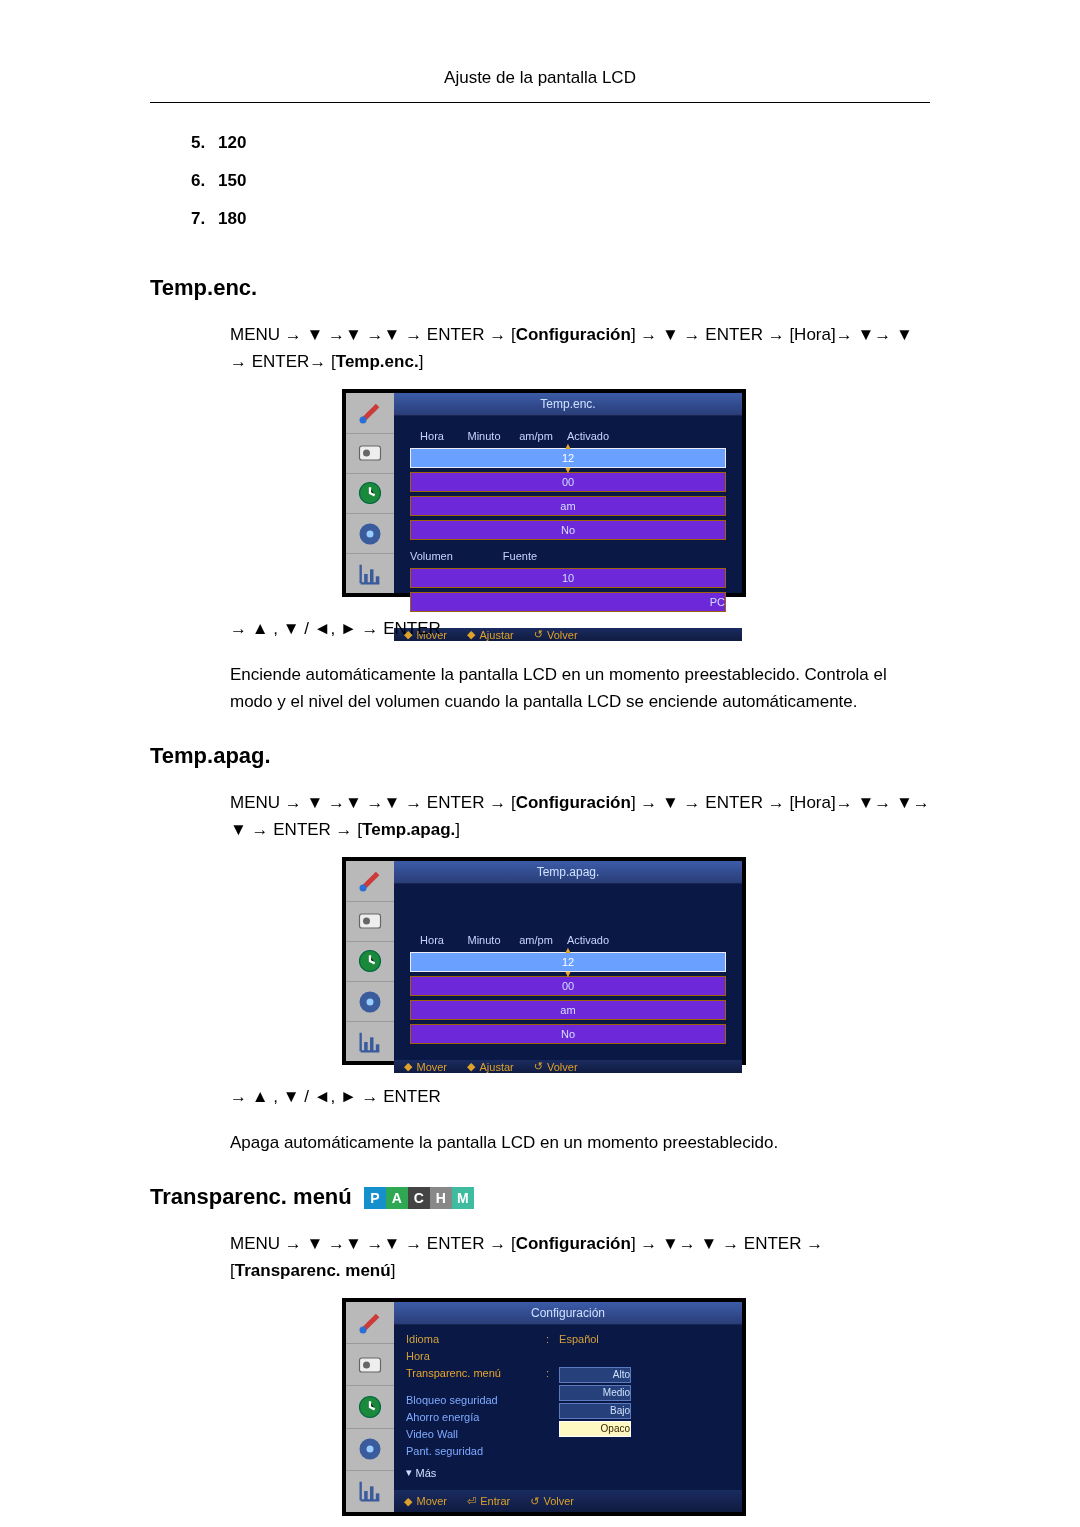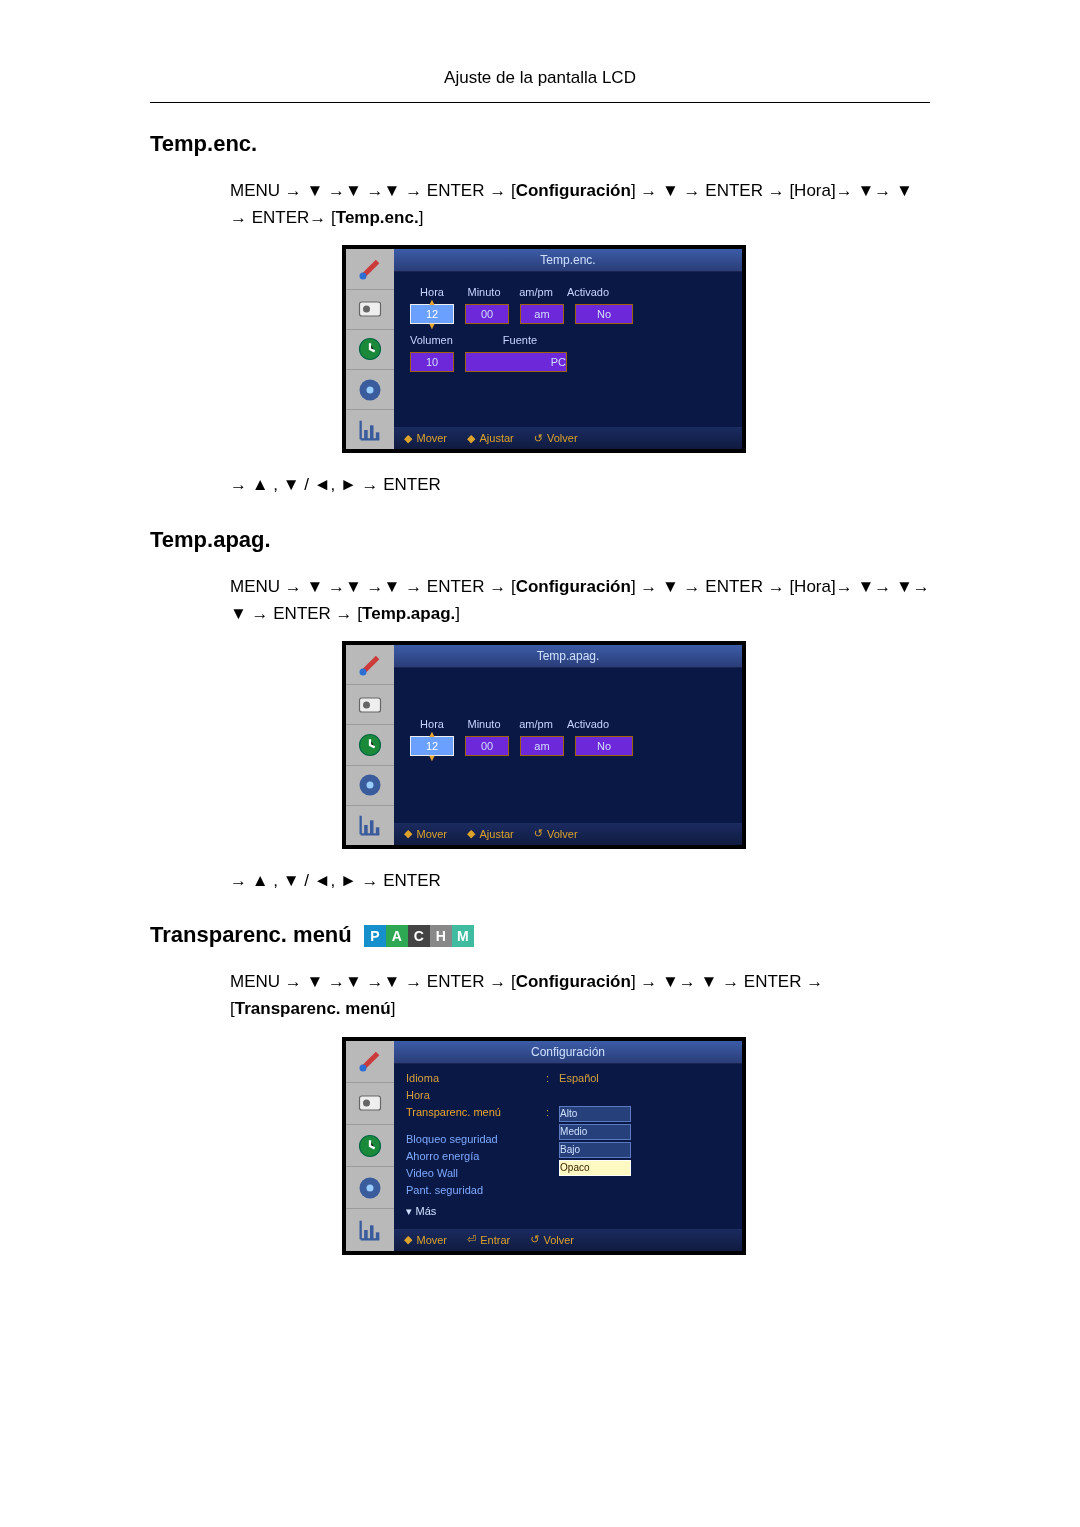--- a/index.html
+++ b/index.html
@@ -21,46 +21,51 @@
   .oi{flex:1;display:flex;align-items:center;justify-content:center;border-bottom:1px solid #9a9a9a;}
   .oi:last-child{border-bottom:0;}
   .oi svg{width:28px;height:28px;}
   .osd-body{flex:1;display:flex;flex-direction:column;color:#fff;font-size:12px;}
   .osd-title{height:22px;background:linear-gradient(#3c5ca8,#2a3d78);text-align:center;line-height:22px;color:#cfe0ff;border-bottom:1px solid #1a2450;}
   .osd-inner{flex:1;padding:14px 16px 6px 16px;}
   .osd-footer{height:22px;background:linear-gradient(#1a2b60,#101b40);display:flex;align-items:center;gap:20px;padding:0 10px;color:#dca22a;font-size:11px;}
   .osd-footer .fi{display:flex;align-items:center;gap:4px;}
   .tbl-hdr{display:flex;gap:8px;color:#c8d4ff;font-size:11px;margin-bottom:6px;}
   .tbl-hdr span{width:44px;text-align:center;}
-  .tbl-row{display:flex;gap:11px;margin-bottom:10px;}
+  .tbl-row{display:flex;gap:4px;margin-bottom:10px;flex-direction:column;}
   .val-box{display:inline-block;min-width:42px;height:18px;line-height:18px;text-align:center;font-size:11px;border:1px solid #a16207;background:#6d28d9;color:#d3deff;}
   .val-box.sel{background:#6aa0ff;border:1px solid #eee;color:#fff;position:relative;}
   .val-box.sel::before{content:"▲";position:absolute;left:50%;top:-12px;transform:translateX(-50%);color:#e7a62d;font-size:9px;}
   .val-box.sel::after{content:"▼";position:absolute;left:50%;bottom:-12px;transform:translateX(-50%);color:#e7a62d;font-size:9px;}
   .val-box.wide{min-width:100px;text-align:right;}
   .lbl-row{display:flex;gap:50px;color:#c8d4ff;font-size:11px;margin-bottom:6px;align-items:flex-end;}
   .menu-list{display:flex;flex-direction:column;gap:5px;font-size:11px;}
   .menu-list .row{display:flex;align-items:center;}
   .menu-list .row .ml{width:140px;color:#d3a13a;}
   .menu-list .row .ml.blue{color:#7faaff;}
   .menu-list .row .sep{color:#d3a13a;margin-right:10px;}
   .menu-list .row .mv{color:#d3a13a;}
   .opt-stack{display:flex;flex-direction:column;gap:2px;}
-  .opt-stack .opt{width:70px;height:14px;line-height:14px;text-align:left;font-size:10px;border:1px solid #5b7ac0;background:#25407a;color:#cfe0ff;}
+  .opt-stack .opt{width:70px;height:14px;line-height:14px;text-align:right;font-size:10px;border:1px solid #5b7ac0;background:#25407a;color:#cfe0ff;}
   .opt-stack .opt.sel{background:#fef9c3;border:1px solid #fff;color:#3a2500;}
   .more-row{display:flex;align-items:center;gap:4px;color:#cfe0ff;font-size:11px;margin-top:4px;}
 </style>
 </head>
 <body>
 
 <div class="page">
   <div class="hdr"><span>Ajuste de la pantalla LCD</span></div>
 
   <div class="content">
 
+    <ol class="start" start="5">
+      <li><span>120</span></li>
+      <li><span>150</span></li>
+      <li><span>180</span></li>
+    </ol>
 
     <h2>Temp.enc.</h2>
     <div class="body-row">
       <span>MENU → ▼ →▼ →▼ → ENTER → [</span><b>Configuración</b><span>] → ▼ → ENTER → [</span><span>Hora</span><span>]→ ▼→ ▼ → ENTER→ [</span><b>Temp.enc.</b><span>]</span>
     </div>
 
     <div class="osd">
       <div class="osd-frame">
         <div class="osd-icons">
           <div class="oi">
@@ -123,20 +128,21 @@
           <div class="osd-footer">
             <span class="fi">◆ <span>Mover</span></span>
             <span class="fi">◆ <span>Ajustar</span></span>
             <span class="fi">↺ <span>Volver</span></span>
           </div>
         </div>
       </div>
     </div>
 
     <div class="sub-body">→ ▲ , ▼ / ◄, ► → ENTER</div>
+    <div class="sub-body">Enciende automáticamente la pantalla LCD en un momento preestablecido. Controla el modo y el nivel del volumen cuando la pantalla LCD se enciende automáticamente.</div>
 
     <h2>Temp.apag.</h2>
     <div class="body-row">
       <span>MENU → ▼ →▼ →▼ → ENTER → [</span><b>Configuración</b><span>] → ▼ → ENTER → [</span><span>Hora</span><span>]→ ▼→ ▼→ ▼ → ENTER → [</span><b>Temp.apag.</b><span>]</span>
     </div>
 
     <div class="osd">
       <div class="osd-frame">
         <div class="osd-icons">
           <div class="oi">
@@ -191,20 +197,21 @@
           <div class="osd-footer">
             <span class="fi">◆ <span>Mover</span></span>
             <span class="fi">◆ <span>Ajustar</span></span>
             <span class="fi">↺ <span>Volver</span></span>
           </div>
         </div>
       </div>
     </div>
 
     <div class="sub-body">→ ▲ , ▼ / ◄, ► → ENTER</div>
+    <div class="sub-body">Apaga automáticamente la pantalla LCD en un momento preestablecido.</div>
 
     <h2>
       <span>Transparenc. menú</span>
       <span class="badges">
         <span class="badge bP">P</span>
         <span class="badge bA">A</span>
         <span class="badge bC">C</span>
         <span class="badge bH">H</span>
         <span class="badge bM">M</span>
       </span>

